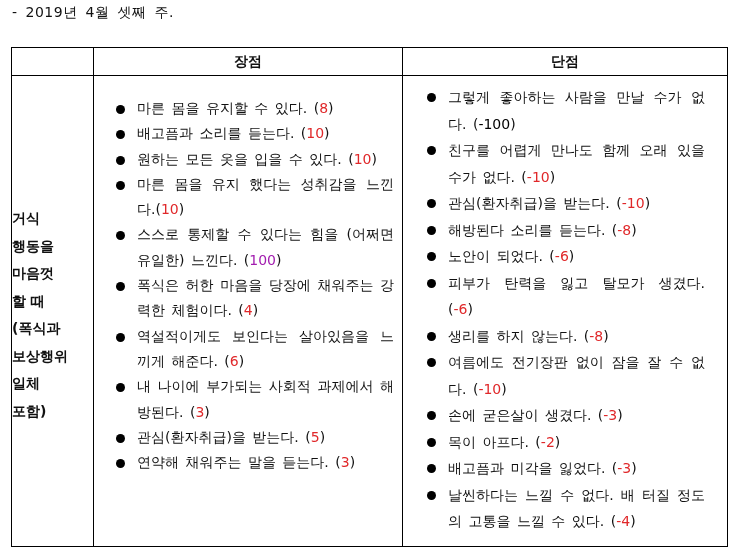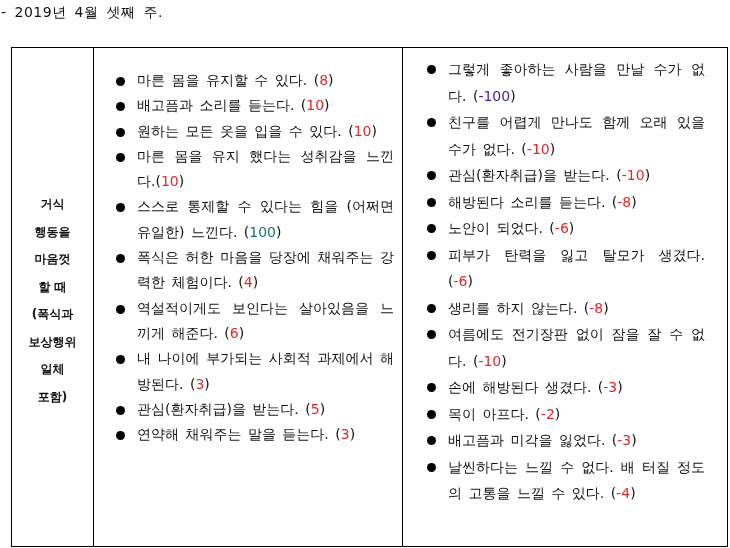--- a/index.html
+++ b/index.html
@@ -10,21 +10,21 @@
       height: 548px;
       overflow: hidden;
     }
     body {
       font-family: "DejaVu Sans", sans-serif;
       color: #111111;
       position: relative;
     }
     .doc-heading {
       position: absolute;
-      left: 1px;
+      left: 12px;
       top: 2px;
       font-size: 14px;
       line-height: 20px;
       letter-spacing: 0.5px;
       word-spacing: 3px;
       white-space: nowrap;
     }
     .doc-table {
       position: absolute;
       left: 11px;
@@ -42,24 +42,23 @@
     .col-pros { width: 309px; }
     .col-cons { width: 325px; }
     .header-row { height: 28px; }
     .header-cell {
       font-weight: bold;
       font-size: 14px;
       text-align: center;
       vertical-align: middle;
     }
     .row-label {
-      text-align: center;
       vertical-align: middle;
       font-weight: bold;
-      font-size: 12px;
+      font-size: 14px;
       line-height: 27.5px;
       padding-top: 8px !important;
     }
     .row-label span {
       display: block;
       white-space: nowrap;
     }
     .cell-pros {
       vertical-align: top;
       padding: 20px 8px 0 22px !important;
@@ -105,56 +104,61 @@
 
 <div class="doc-heading">- 2019년 4월 셋째 주.</div>
 
 <table class="doc-table">
   <colgroup>
     <col class="col-label">
     <col class="col-pros">
     <col class="col-cons">
   </colgroup>
   <tbody>
+      <tr class="header-row">
+    <th class="header-cell"></th>
+    <th class="header-cell">장점</th>
+    <th class="header-cell">단점</th>
+  </tr>
   <tr>
     <td class="row-label">
       <span>거식</span>
       <span>행동을</span>
       <span>마음껏</span>
       <span>할 때</span>
       <span>(폭식과</span>
       <span>보상행위</span>
       <span>일체</span>
       <span>포함)</span>
     </td>
     <td class="cell-pros">
       <ul class="bullets" id="pros-list">
             <li><span class="bullet"></span><span>마른 몸을 유지할 수 있다.</span><span> </span><span class="paren">(</span><span class="score" style="color: rgb(224, 40, 42);">8</span><span class="paren">)</span></li>
             <li><span class="bullet"></span><span>배고픔과 소리를 듣는다.</span><span> </span><span class="paren">(</span><span class="score" style="color: rgb(224, 40, 42);">10</span><span class="paren">)</span></li>
             <li><span class="bullet"></span><span>원하는 모든 옷을 입을 수 있다.</span><span> </span><span class="paren">(</span><span class="score" style="color: rgb(224, 40, 42);">10</span><span class="paren">)</span></li>
             <li><span class="bullet"></span><span>마른 몸을 유지 했다는 성취감을 느낀다.</span><span></span><span class="paren">(</span><span class="score" style="color: rgb(224, 40, 42);">10</span><span class="paren">)</span></li>
-            <li><span class="bullet"></span><span>스스로 통제할 수 있다는 힘을 (어쩌면 유일한) 느낀다.</span><span> </span><span class="paren">(</span><span class="score" style="color: #0f766e;">100</span><span class="paren">)</span></li>
+            <li><span class="bullet"></span><span>스스로 통제할 수 있다는 힘을 (어쩌면 유일한) 느낀다.</span><span> </span><span class="paren">(</span><span class="score" style="color: #a21caf;">100</span><span class="paren">)</span></li>
             <li><span class="bullet"></span><span>폭식은 허한 마음을 당장에 채워주는 강력한 체험이다.</span><span> </span><span class="paren">(</span><span class="score" style="color: rgb(224, 40, 42);">4</span><span class="paren">)</span></li>
             <li><span class="bullet"></span><span>역설적이게도 보인다는 살아있음을 느끼게 해준다.</span><span> </span><span class="paren">(</span><span class="score" style="color: rgb(224, 40, 42);">6</span><span class="paren">)</span></li>
             <li><span class="bullet"></span><span>내 나이에 부가되는 사회적 과제에서 해방된다.</span><span> </span><span class="paren">(</span><span class="score" style="color: rgb(224, 40, 42);">3</span><span class="paren">)</span></li>
             <li><span class="bullet"></span><span>관심(환자취급)을 받는다.</span><span> </span><span class="paren">(</span><span class="score" style="color: rgb(224, 40, 42);">5</span><span class="paren">)</span></li>
             <li><span class="bullet"></span><span>연약해 채워주는 말을 듣는다.</span><span> </span><span class="paren">(</span><span class="score" style="color: rgb(224, 40, 42);">3</span><span class="paren">)</span></li>
           </ul>
     </td>
     <td class="cell-cons">
       <ul class="bullets" id="cons-list">
-            <li><span class="bullet"></span><span>그렇게 좋아하는 사람을 만날 수가 없다.</span><span> </span><span class="paren">(</span><span class="score" style="color: #4c1d95;">-100</span><span class="paren">)</span></li>
+            <li><span class="bullet"></span><span>그렇게 좋아하는 사람을 만날 수가 없다.</span><span> </span><span class="paren">(</span><span class="score" style="color: #000000;">-100</span><span class="paren">)</span></li>
             <li><span class="bullet"></span><span>친구를 어렵게 만나도 함께 오래 있을 수가 없다.</span><span> </span><span class="paren">(</span><span class="score" style="color: rgb(224, 40, 42);">-10</span><span class="paren">)</span></li>
             <li><span class="bullet"></span><span>관심(환자취급)을 받는다.</span><span> </span><span class="paren">(</span><span class="score" style="color: rgb(224, 40, 42);">-10</span><span class="paren">)</span></li>
             <li><span class="bullet"></span><span>해방된다 소리를 듣는다.</span><span> </span><span class="paren">(</span><span class="score" style="color: rgb(224, 40, 42);">-8</span><span class="paren">)</span></li>
             <li><span class="bullet"></span><span>노안이 되었다.</span><span> </span><span class="paren">(</span><span class="score" style="color: rgb(224, 40, 42);">-6</span><span class="paren">)</span></li>
             <li><span class="bullet"></span><span>피부가 탄력을 잃고 탈모가 생겼다.</span><span> </span><span class="paren">(</span><span class="score" style="color: rgb(224, 40, 42);">-6</span><span class="paren">)</span></li>
             <li><span class="bullet"></span><span>생리를 하지 않는다.</span><span> </span><span class="paren">(</span><span class="score" style="color: rgb(224, 40, 42);">-8</span><span class="paren">)</span></li>
             <li><span class="bullet"></span><span>여름에도 전기장판 없이 잠을 잘 수 없다.</span><span> </span><span class="paren">(</span><span class="score" style="color: rgb(224, 40, 42);">-10</span><span class="paren">)</span></li>
-            <li><span class="bullet"></span><span>손에 해방된다 생겼다.</span><span> </span><span class="paren">(</span><span class="score" style="color: rgb(224, 40, 42);">-3</span><span class="paren">)</span></li>
+            <li><span class="bullet"></span><span>손에 굳은살이 생겼다.</span><span> </span><span class="paren">(</span><span class="score" style="color: rgb(224, 40, 42);">-3</span><span class="paren">)</span></li>
             <li><span class="bullet"></span><span>목이 아프다.</span><span> </span><span class="paren">(</span><span class="score" style="color: rgb(224, 40, 42);">-2</span><span class="paren">)</span></li>
             <li><span class="bullet"></span><span>배고픔과 미각을 잃었다.</span><span> </span><span class="paren">(</span><span class="score" style="color: rgb(224, 40, 42);">-3</span><span class="paren">)</span></li>
             <li><span class="bullet"></span><span>날씬하다는 느낄 수 없다. 배 터질 정도의 고통을 느낄 수 있다.</span><span> </span><span class="paren">(</span><span class="score" style="color: rgb(224, 40, 42);">-4</span><span class="paren">)</span></li>
           </ul>
     </td>
   </tr>
 </tbody>
   </table>
 
 </body></html>

